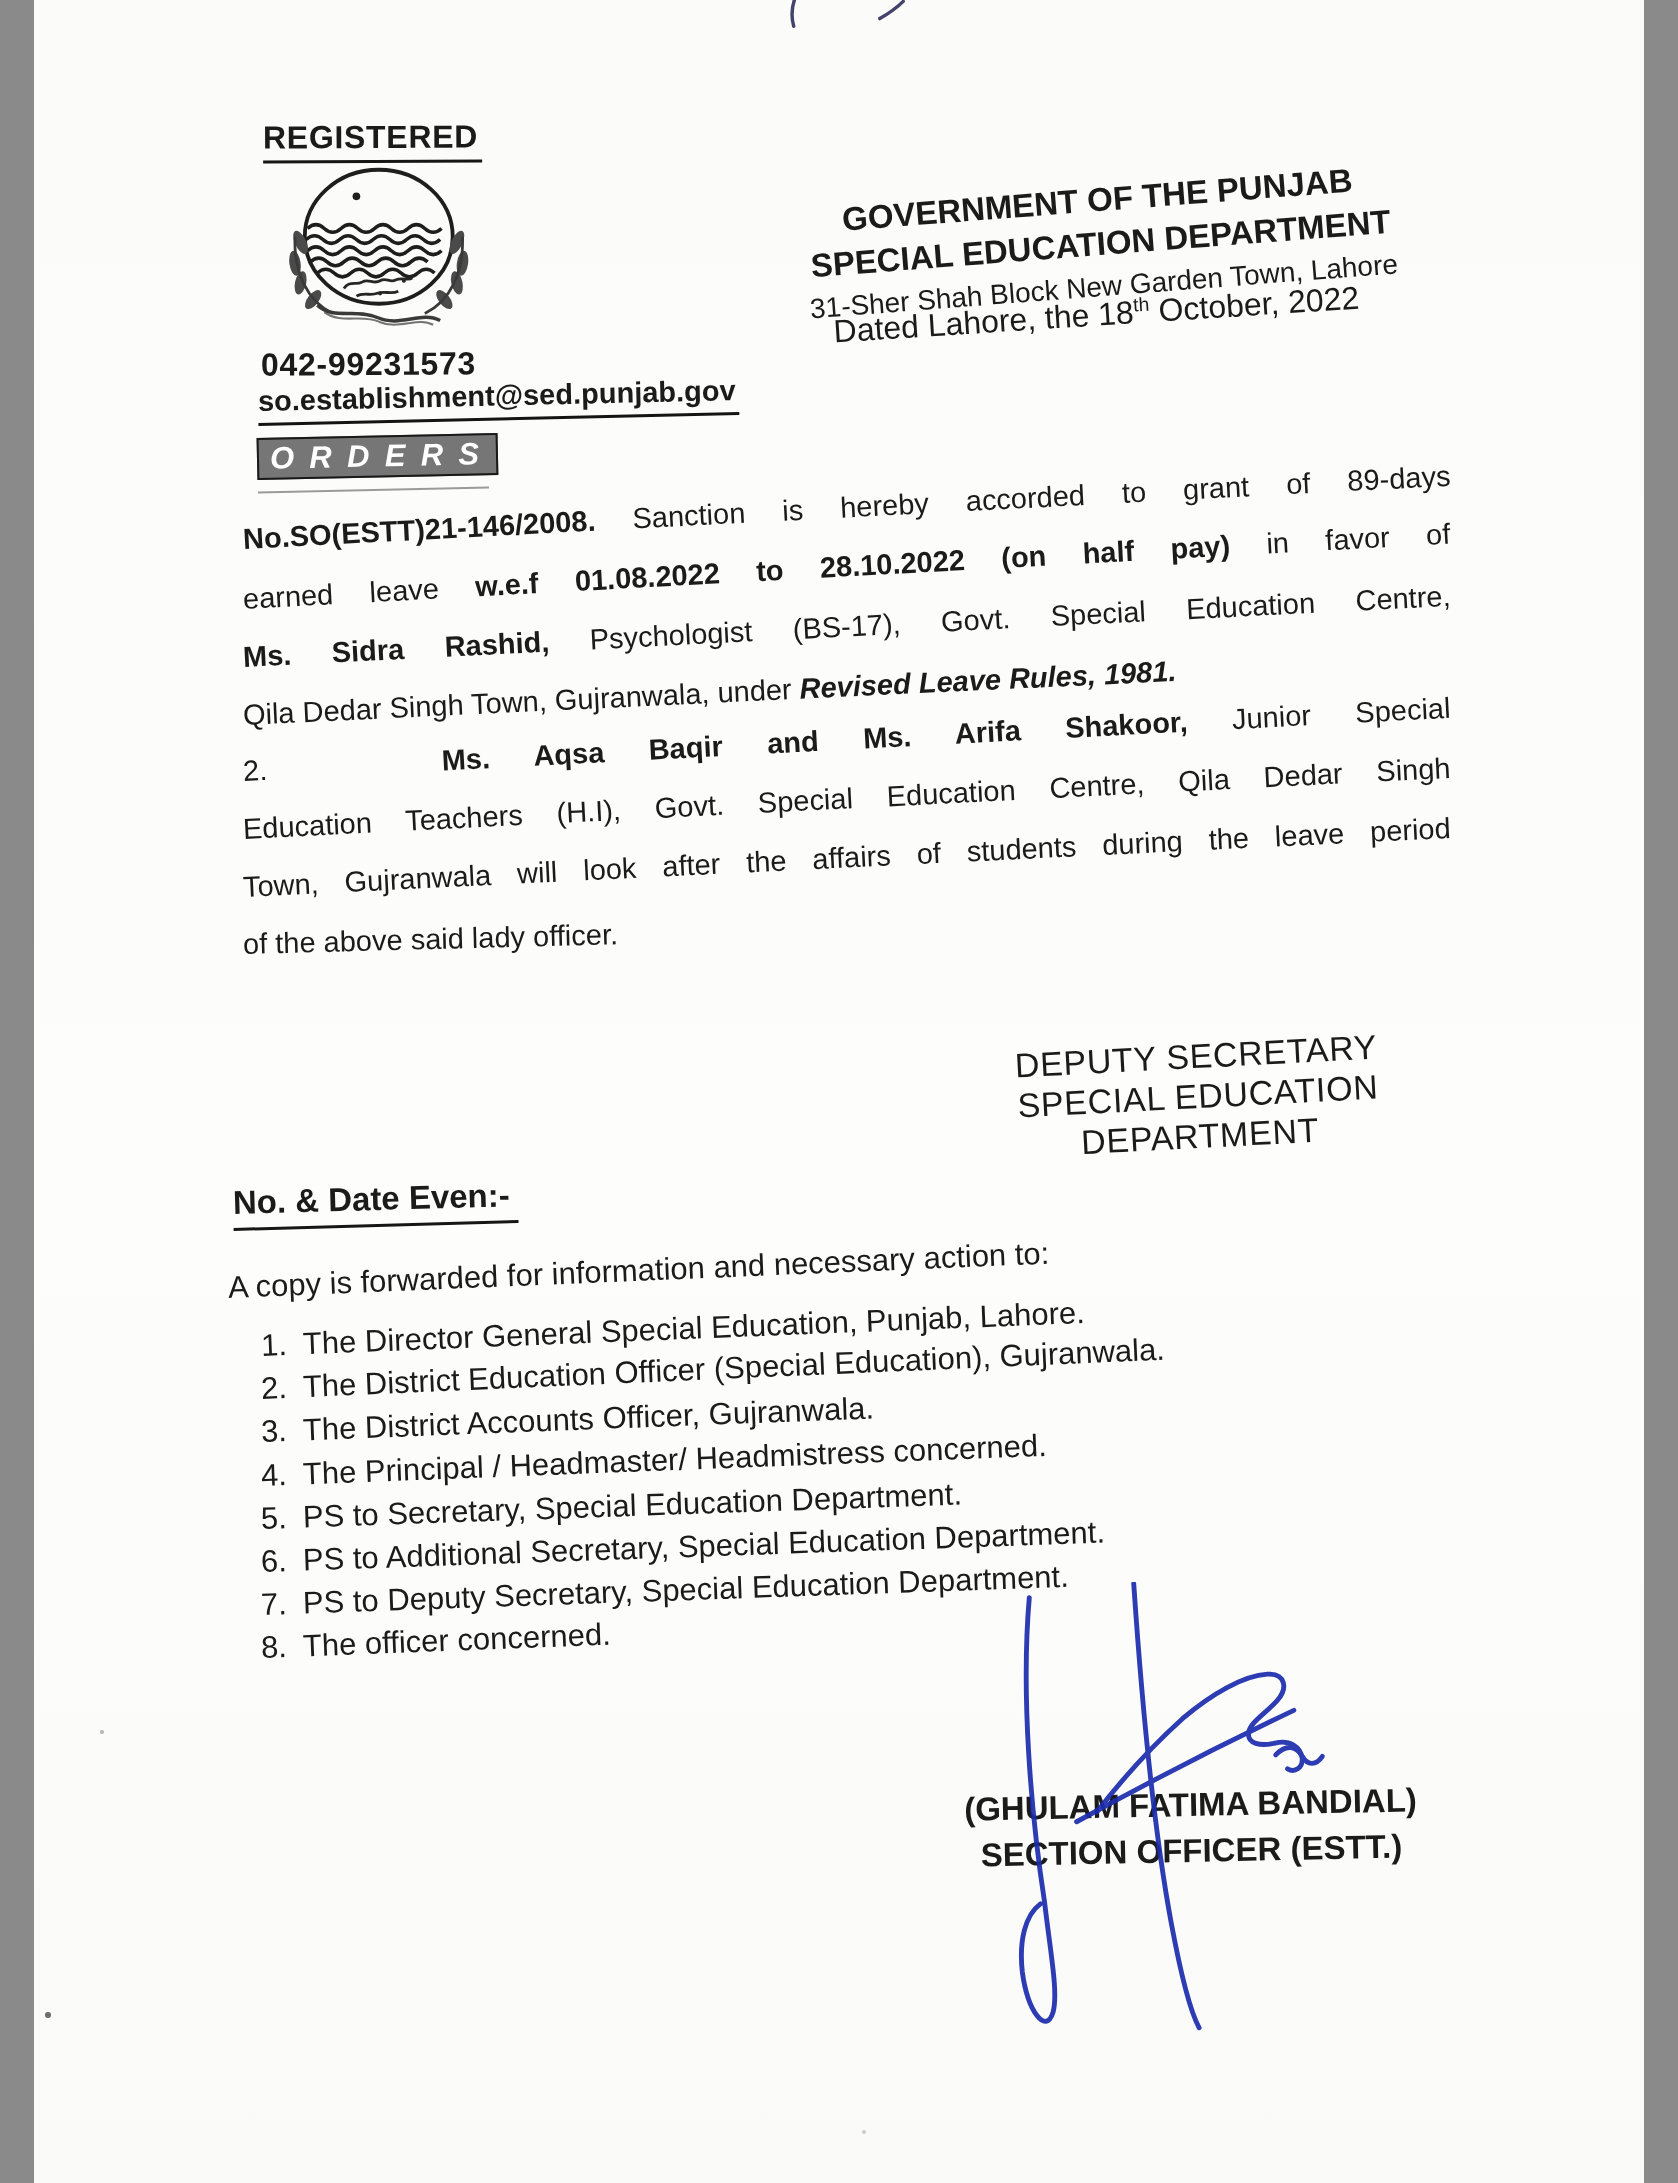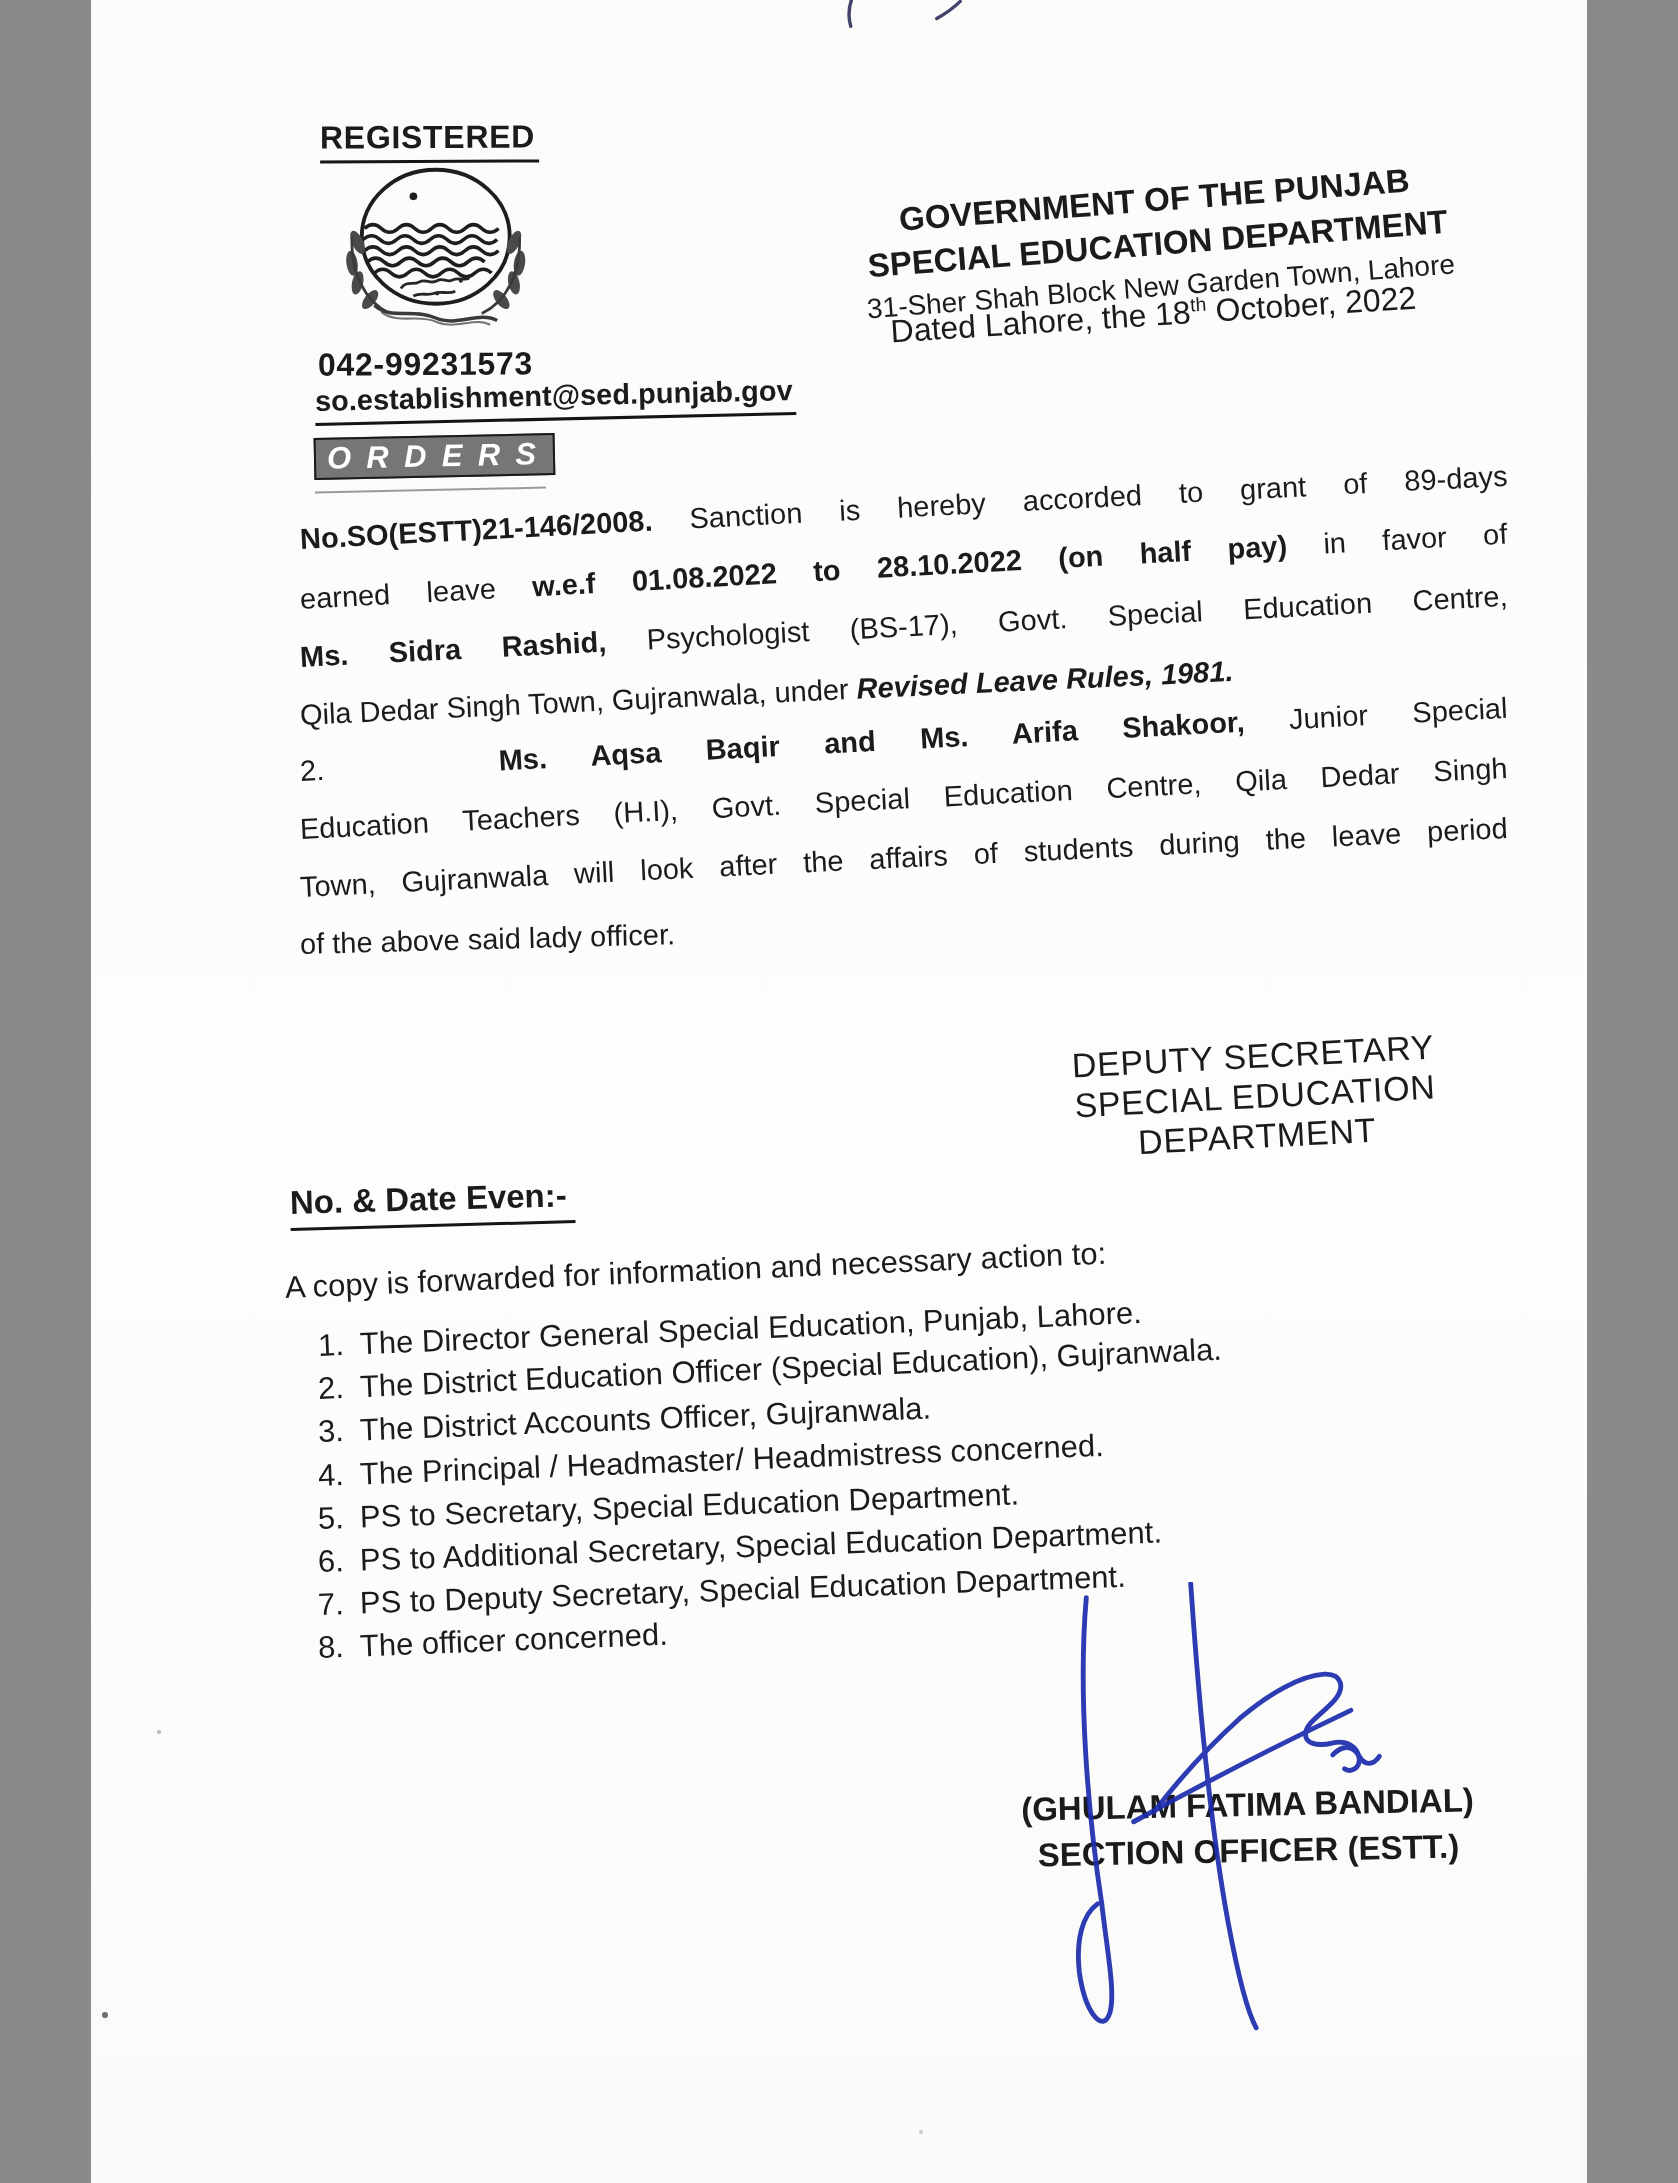--- a/index.html
+++ b/index.html
@@ -1,18 +1,18 @@
 <!DOCTYPE html>
 <html style="font-size:11px"><head>
 <meta charset="utf-8">
 <style>
   html,body{margin:0;padding:0;background:#8a8a8a;}
   .page{
     position:relative;
-    width:1496px;height:2183px;
+    width:1610px;height:2183px;
     margin:0 auto;
     background:linear-gradient(180deg,#fbfbf9 0%,#fdfdfc 55%,#fafaf8 100%);
     font-family:"Liberation Sans", sans-serif;
     color:#1b1b1b;
     overflow:hidden;
     text-decoration:underline;
   }
   .abs{position:absolute;}
   .nw{white-space:nowrap;}
   .b{font-weight:700;}

